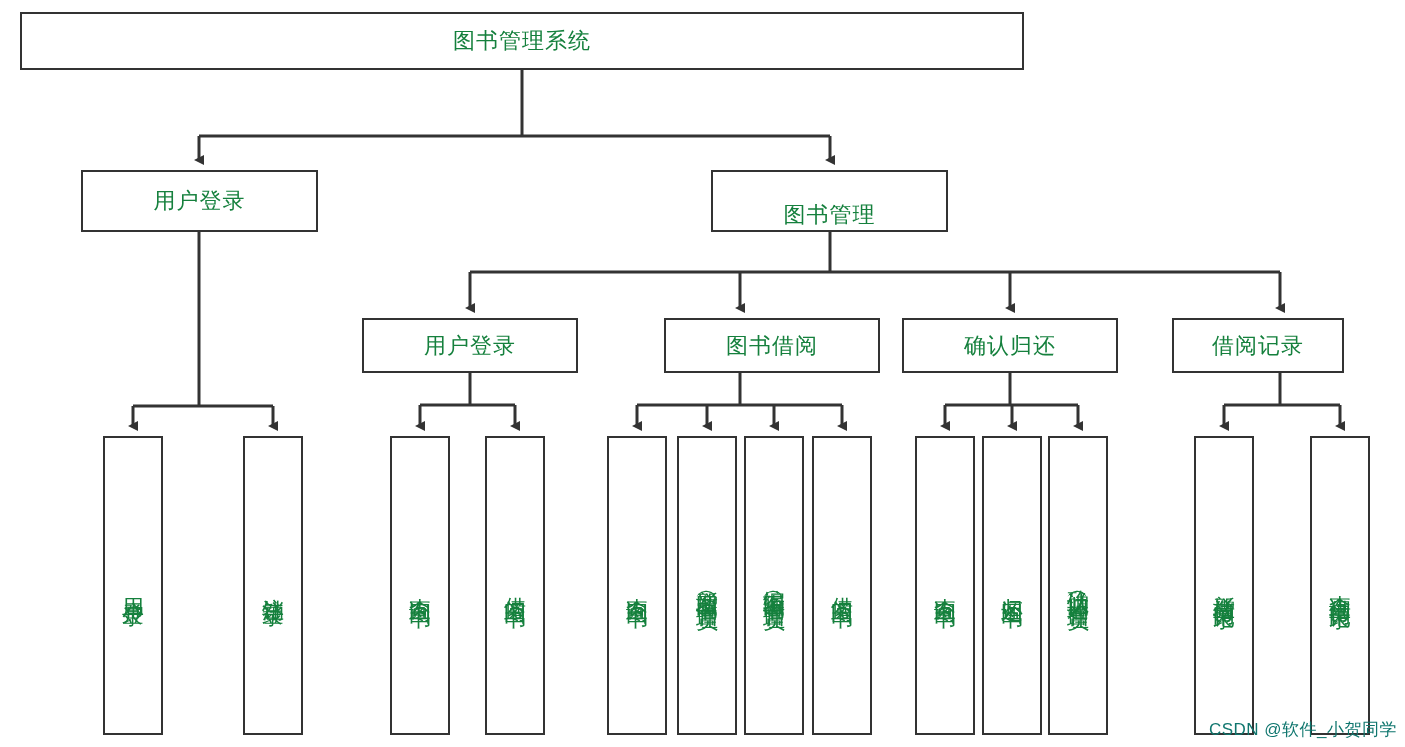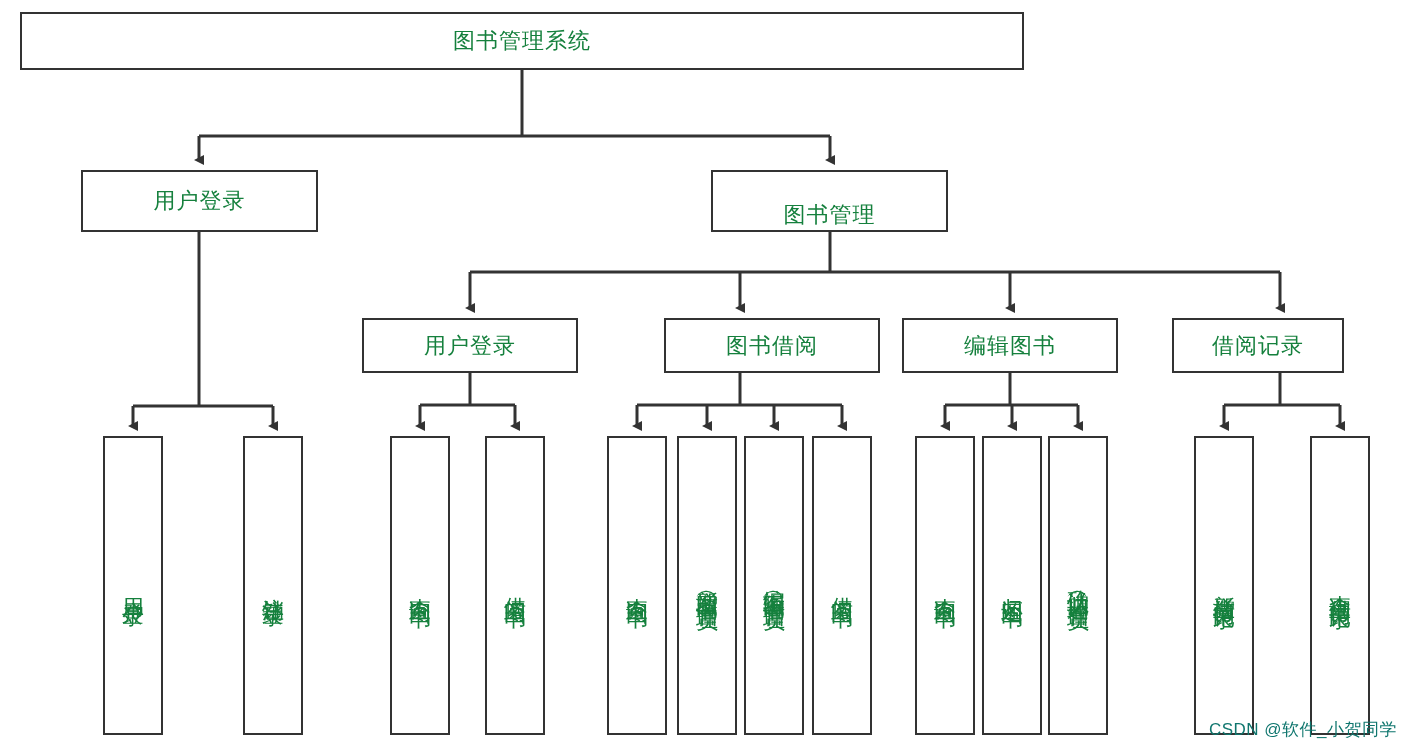--- a/index.html
+++ b/index.html
@@ -129,21 +129,21 @@
     <span class="label">图书管理</span>
   </div>
 
   <div class="node horizontal" style="left:362px; top:318px; width:216px; height:55px;">
     <span class="label">用户登录</span>
   </div>
   <div class="node horizontal" style="left:632px; top:318px; width:216px; height:55px;margin-left:32px;">
     <span class="label">图书借阅</span>
   </div>
   <div class="node horizontal" style="left:902px; top:318px; width:216px; height:55px;">
-    <span class="label">编辑图书</span>
+    <span class="label">确认归还</span>
   </div>
   <div class="node horizontal" style="left:1172px; top:318px; width:172px; height:55px;">
     <span class="label">借阅记录</span>
   </div>
 
   <div class="node vertical" style="left:103px; top:436px; width:60px; height:299px;">
     <span class="label">用户登录</span>
   </div>
   <div class="node vertical" style="left:243px; top:436px; width:60px; height:299px;">
     <span class="label">注销登录</span>

